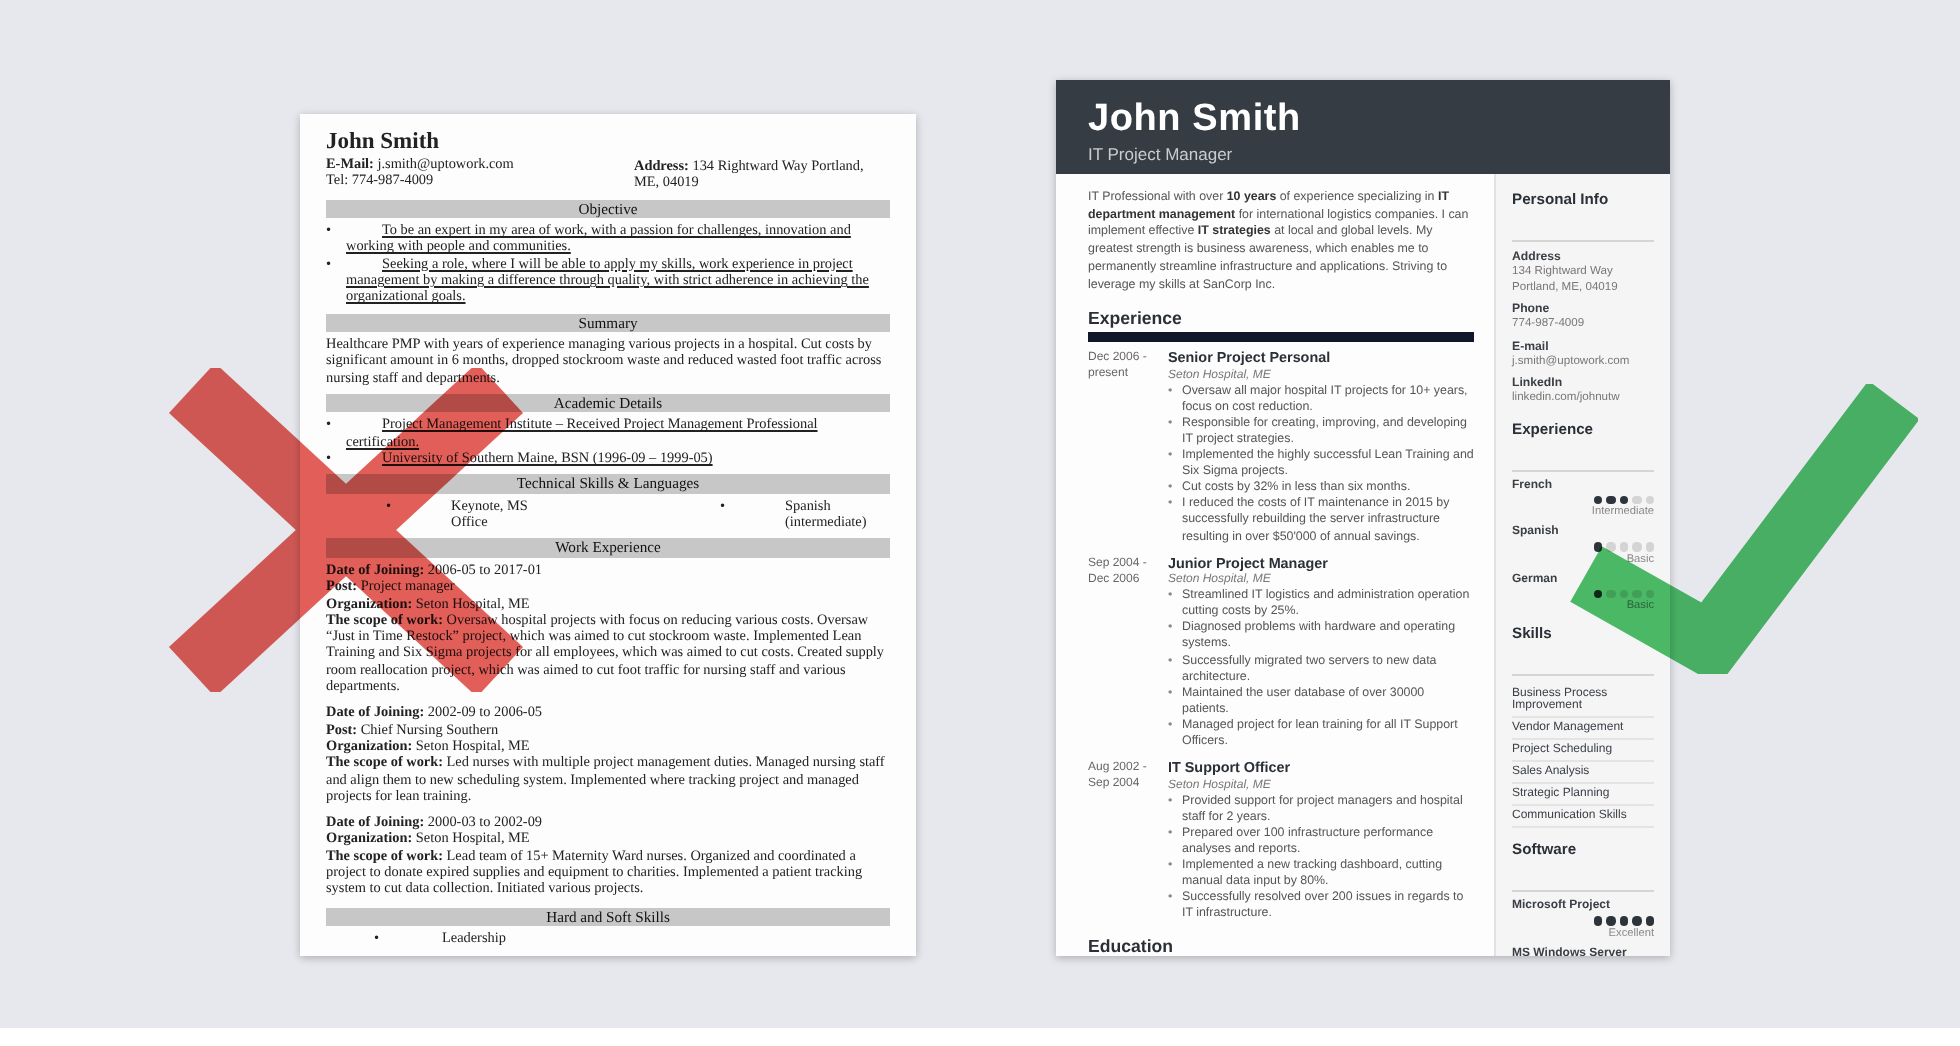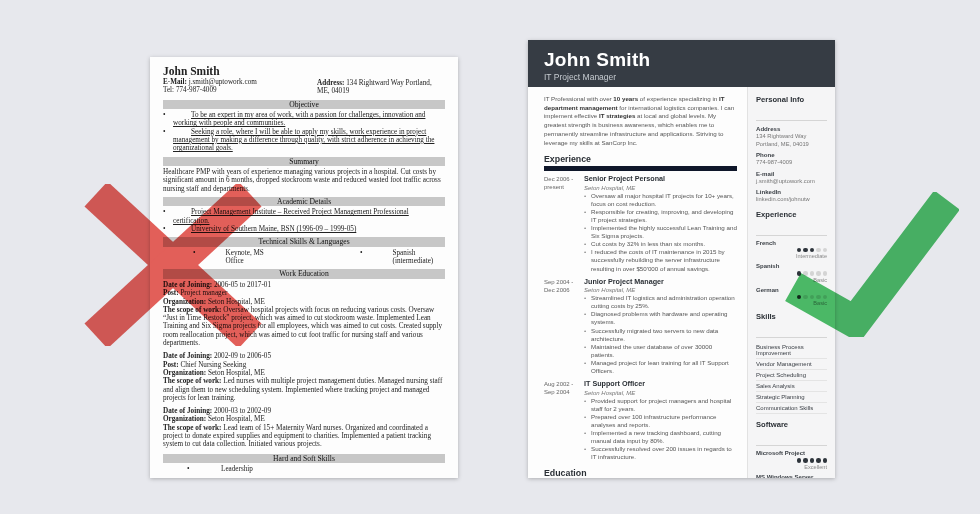--- a/index.html
+++ b/index.html
@@ -114,32 +114,32 @@
       <div class="cell">
           <span class="bu">•</span>
           <span>Keynote, MS Office</span>
         </div>
       <div class="cell">
           <span class="bu">•</span>
           <span>Spanish (intermediate)</span>
         </div>
     </div>
 
-    <div class="secbar">Work Education</div>
+    <div class="secbar">Work Experience</div>
 
     <div class="job">
       <div class="kv"><b>Date of Joining:</b> <span>2006-05 to 2017-01</span></div>
       <div class="kv"><b>Post:</b> <span>Project manager</span></div>
       <div class="kv"><b>Organization:</b> <span>Seton Hospital, ME</span></div>
       <p><b>The scope of work:</b> <span>Oversaw hospital projects with focus on reducing various costs. Oversaw “Just in Time Restock” project, which was aimed to cut stockroom waste. Implemented Lean Training and Six Sigma projects for all employees, which was aimed to cut costs. Created supply room reallocation project, which was aimed to cut foot traffic for nursing staff and various departments.</span></p>
     </div>
 
     <div class="job">
       <div class="kv"><b>Date of Joining:</b> <span>2002-09 to 2006-05</span></div>
-      <div class="kv"><b>Post:</b> <span>Chief Nursing Seeking</span></div>
+      <div class="kv"><b>Post:</b> <span>Chief Nursing Southern</span></div>
       <div class="kv"><b>Organization:</b> <span>Seton Hospital, ME</span></div>
       <p><b>The scope of work:</b> <span>Led nurses with multiple project management duties. Managed nursing staff and align them to new scheduling system. Implemented where tracking project and managed projects for lean training.</span></p>
     </div>
 
     <div class="job">
       <div class="kv"><b>Date of Joining:</b> <span>2000-03 to 2002-09</span></div>
       <div class="kv"><b>Organization:</b> <span>Seton Hospital, ME</span></div>
       <p><b>The scope of work:</b> <span>Lead team of 15+ Maternity Ward nurses. Organized and coordinated a project to donate expired supplies and equipment to charities. Implemented a patient tracking system to cut data collection. Initiated various projects.</span></p>
     </div>
 

